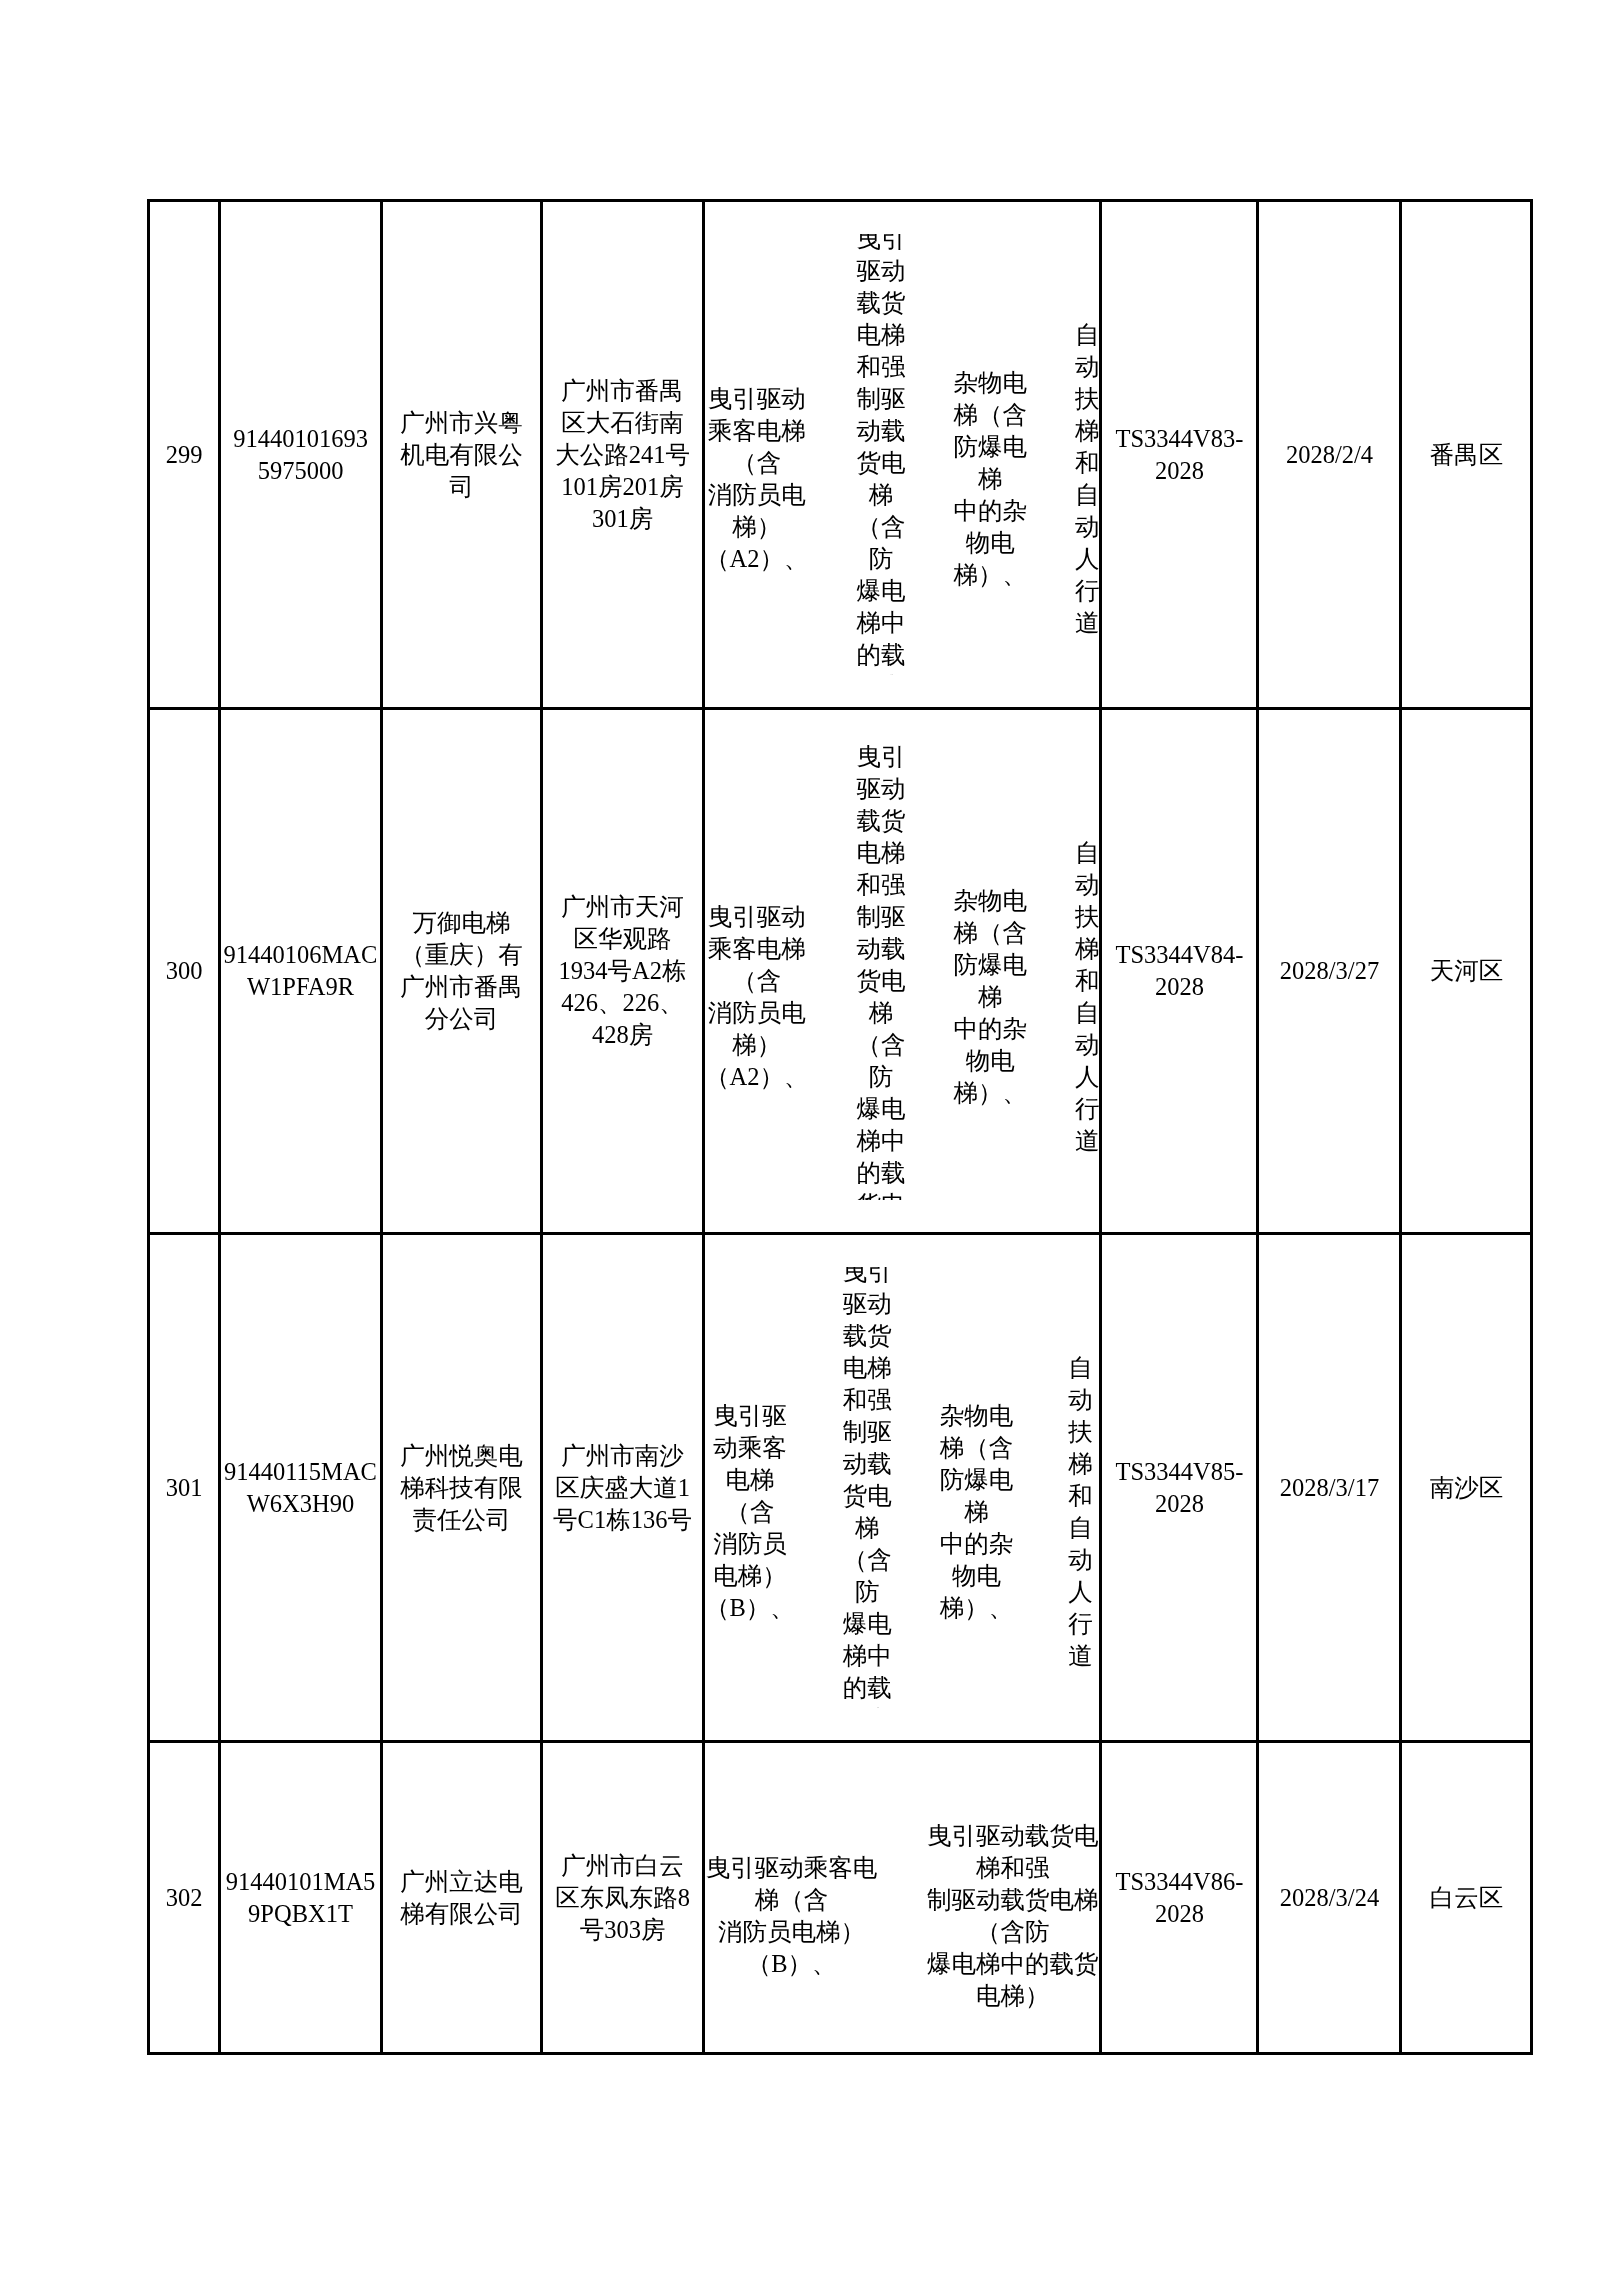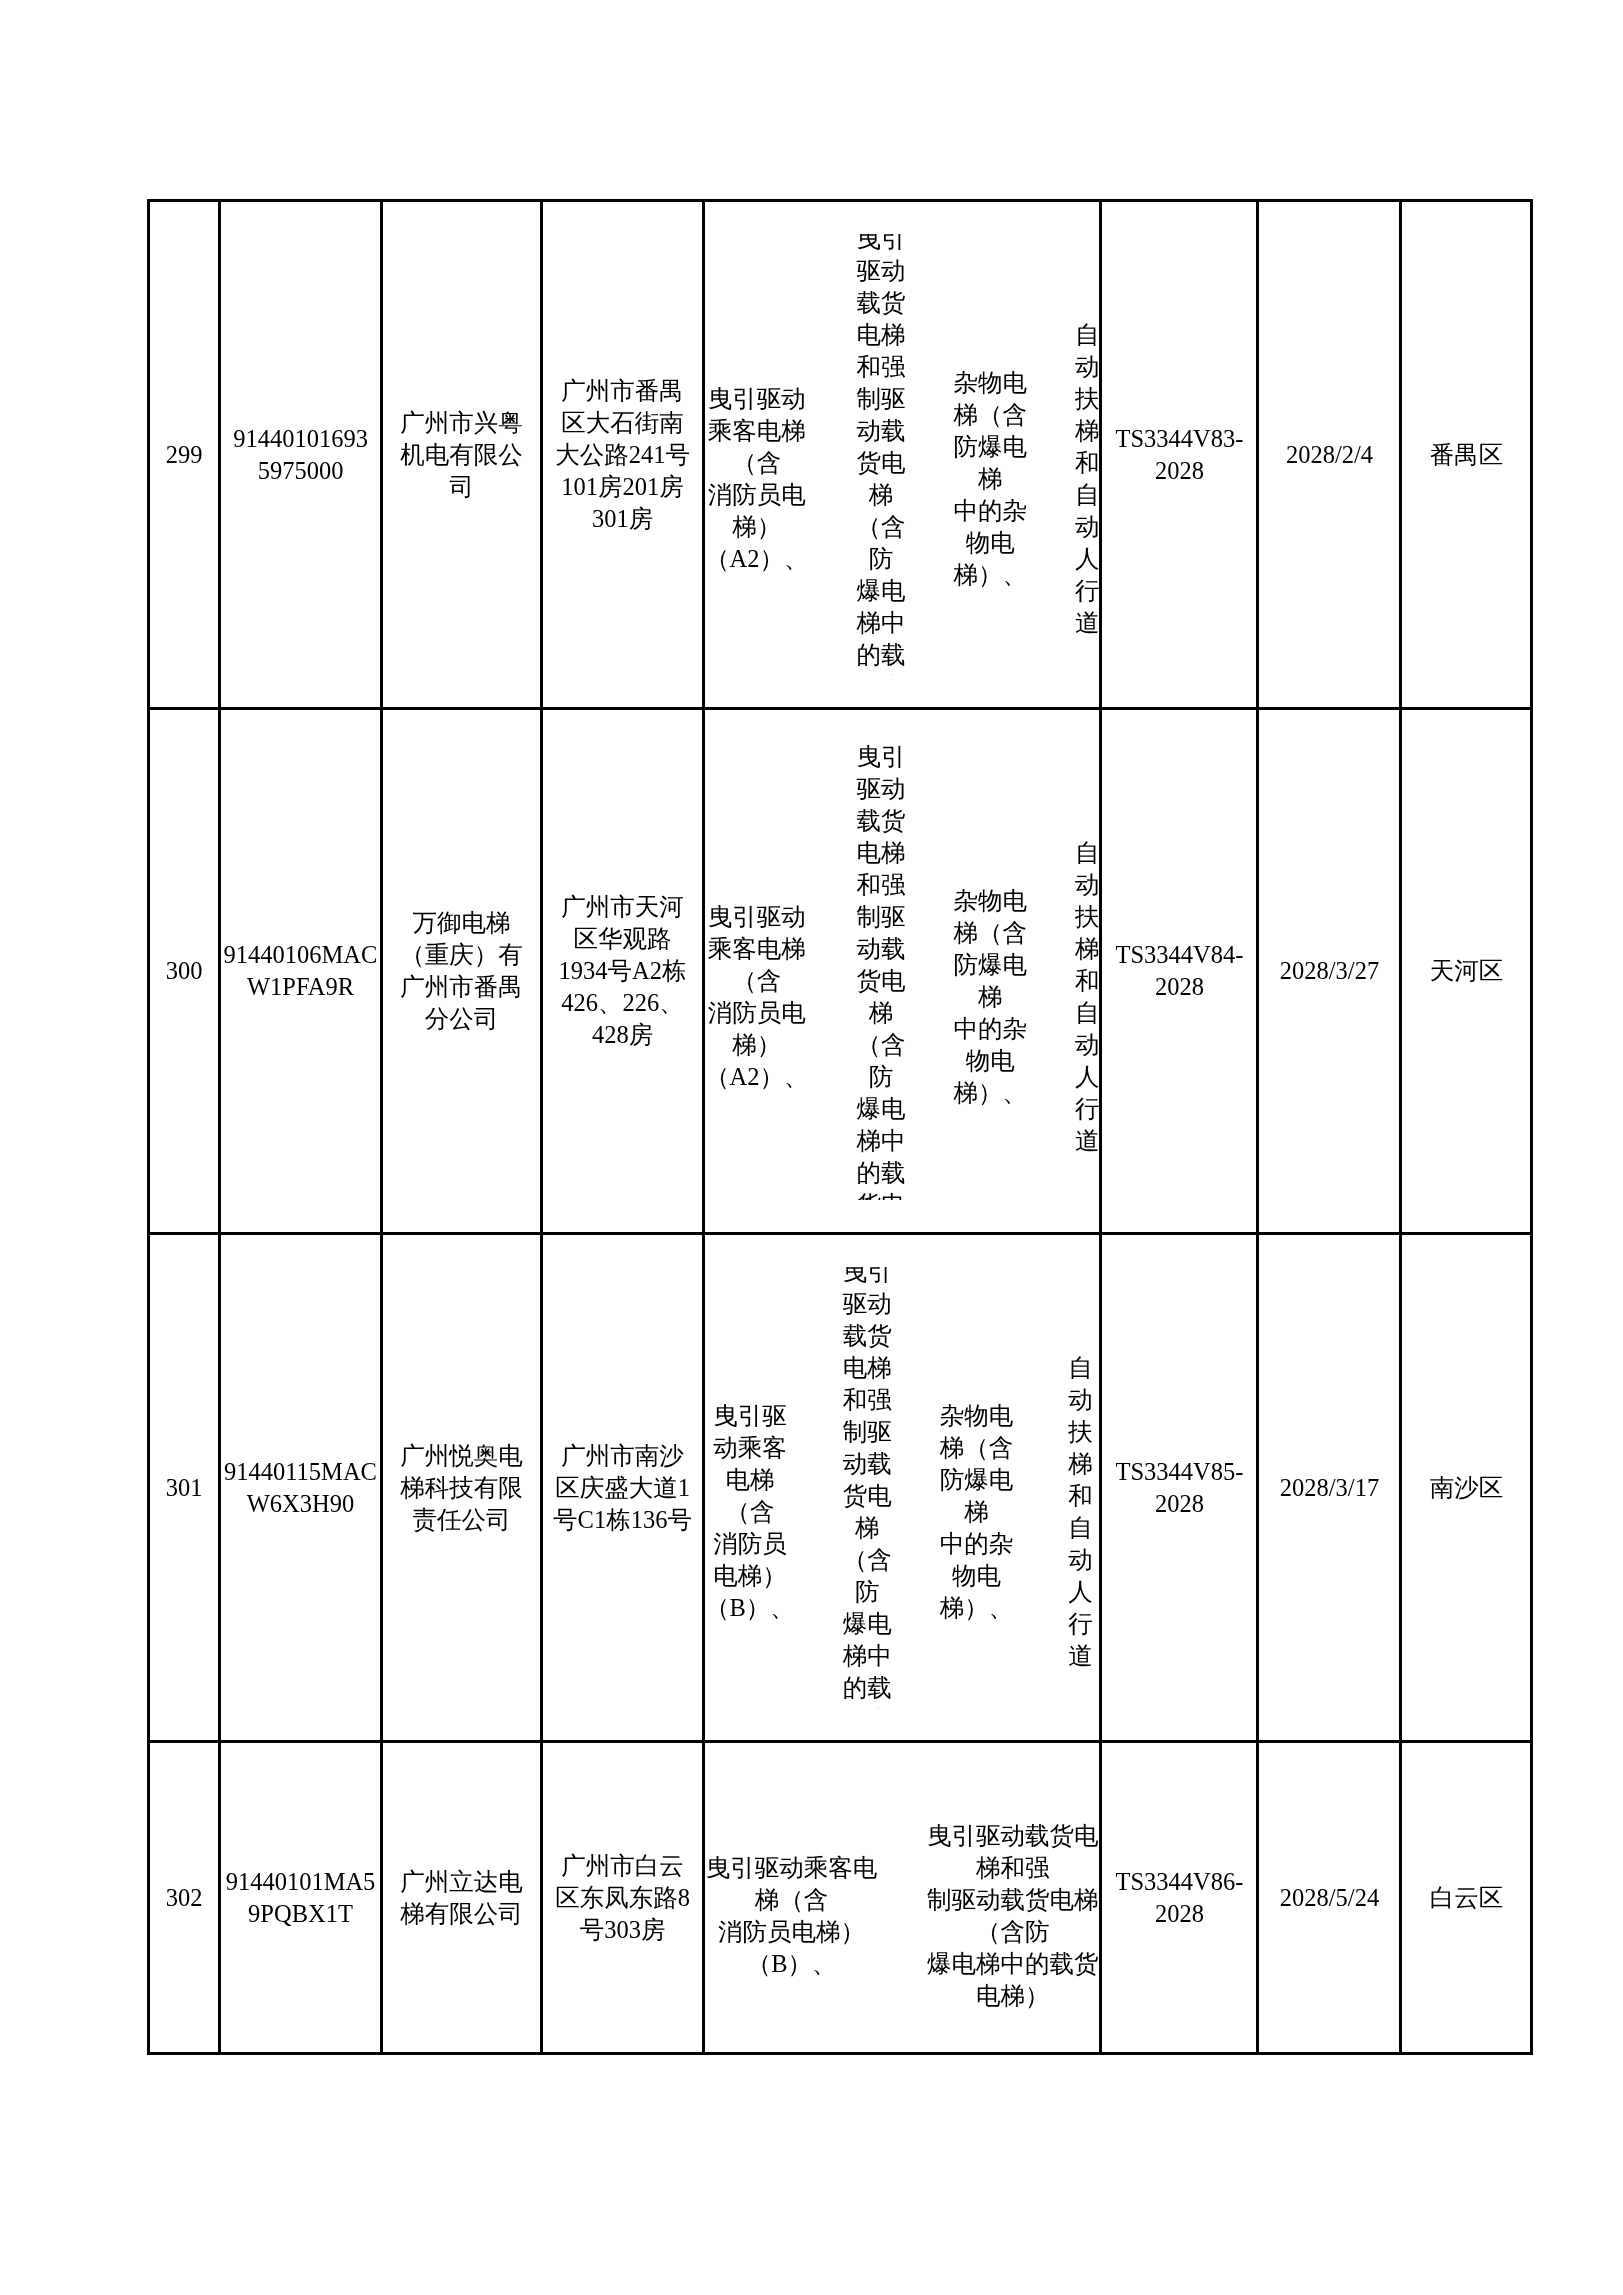--- a/index.html
+++ b/index.html
@@ -172,19 +172,19 @@
         <div class="equip-wrap">
           <div class="equip-item">曳引驱动乘客电梯（含
 消防员电梯）（B）、</div>
           <div class="equip-item">曳引驱动载货电梯和强
 制驱动载货电梯（含防
 爆电梯中的载货电梯）</div>
         </div>
       </td>
       <td class="numcell">TS3344V86-
 2028</td>
-      <td class="numcell">2028/5/24</td>
+      <td class="numcell">2028/3/24</td>
       <td>白云区</td>
     </tr>
   </tbody>
     </table>
 </div>
 
 
 </body></html>

